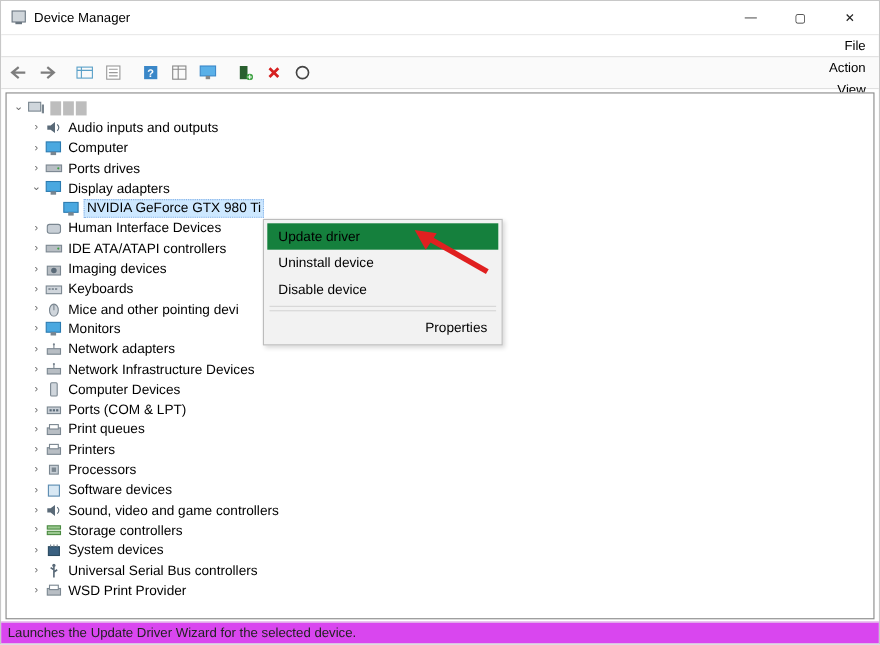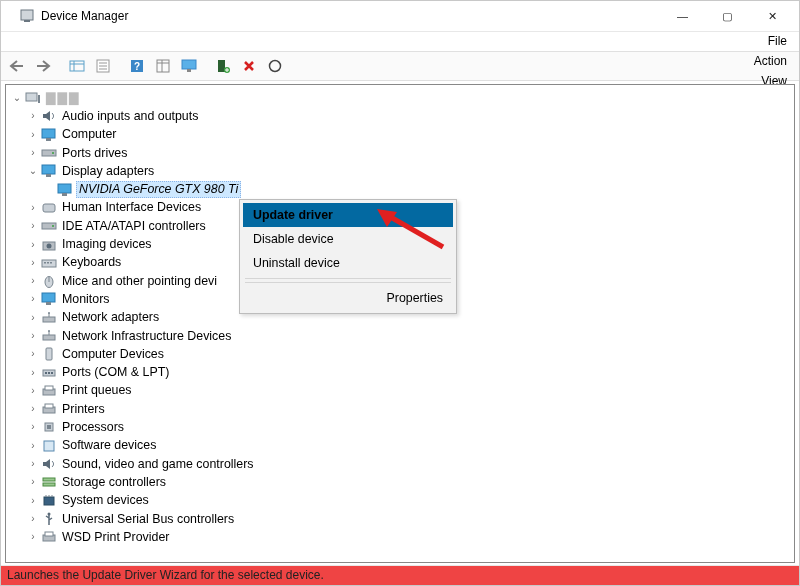--- a/index.html
+++ b/index.html
@@ -10,21 +10,21 @@
       width: 800px;
       height: 586px;
       overflow: hidden;
       position: relative;
       border: 1px solid #c8c8c8;
     }
     .title-bar {
       height: 30px;
       display: flex;
       align-items: center;
-      padding: 0 4px 0 18px;
+      padding: 0 4px 0 8px;
       background: #ffffff;
     }
     .title-icon {
       width: 16px; height: 16px;
       margin-right: 6px;
       display: inline-flex;
       align-items: center; justify-content: center;
     }
     .title-text { flex: 1; font-size: 12px; color: #000; }
     .win-controls { display: flex; }
@@ -73,49 +73,48 @@
       height: 18.3px;
       white-space: nowrap;
     }
     .expander { width: 14px; text-align: center; color: #6b6b6b; font-size: 10px; }
     .node-icon { width: 18px; height: 16px; display: inline-flex; align-items: center; justify-content: center; margin: 0 2px 0 0; }
     .node-label { padding: 0 2px; }
     .node-label.selected {
       background: #cde8ff;
       border: 1px dotted #8ab4e8;
       padding: 0 2px;
-      font-style: italic;
     }
     .ind0 { padding-left: 2px; }
     .ind1 { padding-left: 18px; }
     .ind2 { padding-left: 34px; }
     .root-label { color: #bdbdbd; letter-spacing: 2px; }
     .context-menu {
       position: absolute;
       top: 198px; left: 238px;
       width: 218px;
       background: #f2f2f2;
       border: 1px solid #bcbcbc;
       box-shadow: 2px 2px 4px rgba(0,0,0,0.15);
       padding: 3px;
       font-size: 12.4px;
       z-index: 20;
     }
     .ctx-item { padding: 5px 10px; }
-    .ctx-item.highlight { background: #0369a1; font-weight: bold; }
+    .ctx-item.highlight { background: #15803d; }
     .ctx-item.bold { font-weight: normal; text-align: right; }
     .ctx-sep { height: 1px; background: #d5d5d5; margin: 3px 2px; }
     .status-bar {
       position: absolute;
       bottom: 0; left: 0; right: 0;
       height: 20px;
       padding: 2px 6px;
       font-size: 12px;
       color: #222;
-      background: #ef4444;
+      background: #d946ef;
       border-top: 1px solid #e8e8e8;
     }
     .red-arrow {
       position: absolute;
       top: 204px; left: 372px;
       z-index: 30;
       pointer-events: none;
     }
   </style>
 </head>
@@ -472,22 +471,22 @@
           </span>
           <span class="node-label">WSD Print Provider</span>
         </div>
       </div>
 
   </div>
 </div>
 
 <div class="context-menu">
   <div class="ctx-item highlight">Update driver</div>
+  <div class="ctx-item">Uninstall device</div>
   <div class="ctx-item">Disable device</div>
-  <div class="ctx-item">Uninstall device</div>
   <div class="ctx-sep"></div>
   <div class="ctx-sep"></div>
   <div class="ctx-item bold">Properties</div>
 </div>
 
 <svg class="red-arrow" width="80" height="50" viewBox="0 0 80 50">
   <defs></defs>
   <line x1="70" y1="42" x2="14" y2="10" stroke="#e02020" stroke-width="5"></line>
   <polygon points="4,4 24,7 14,22" fill="#e02020"></polygon>
 </svg>

